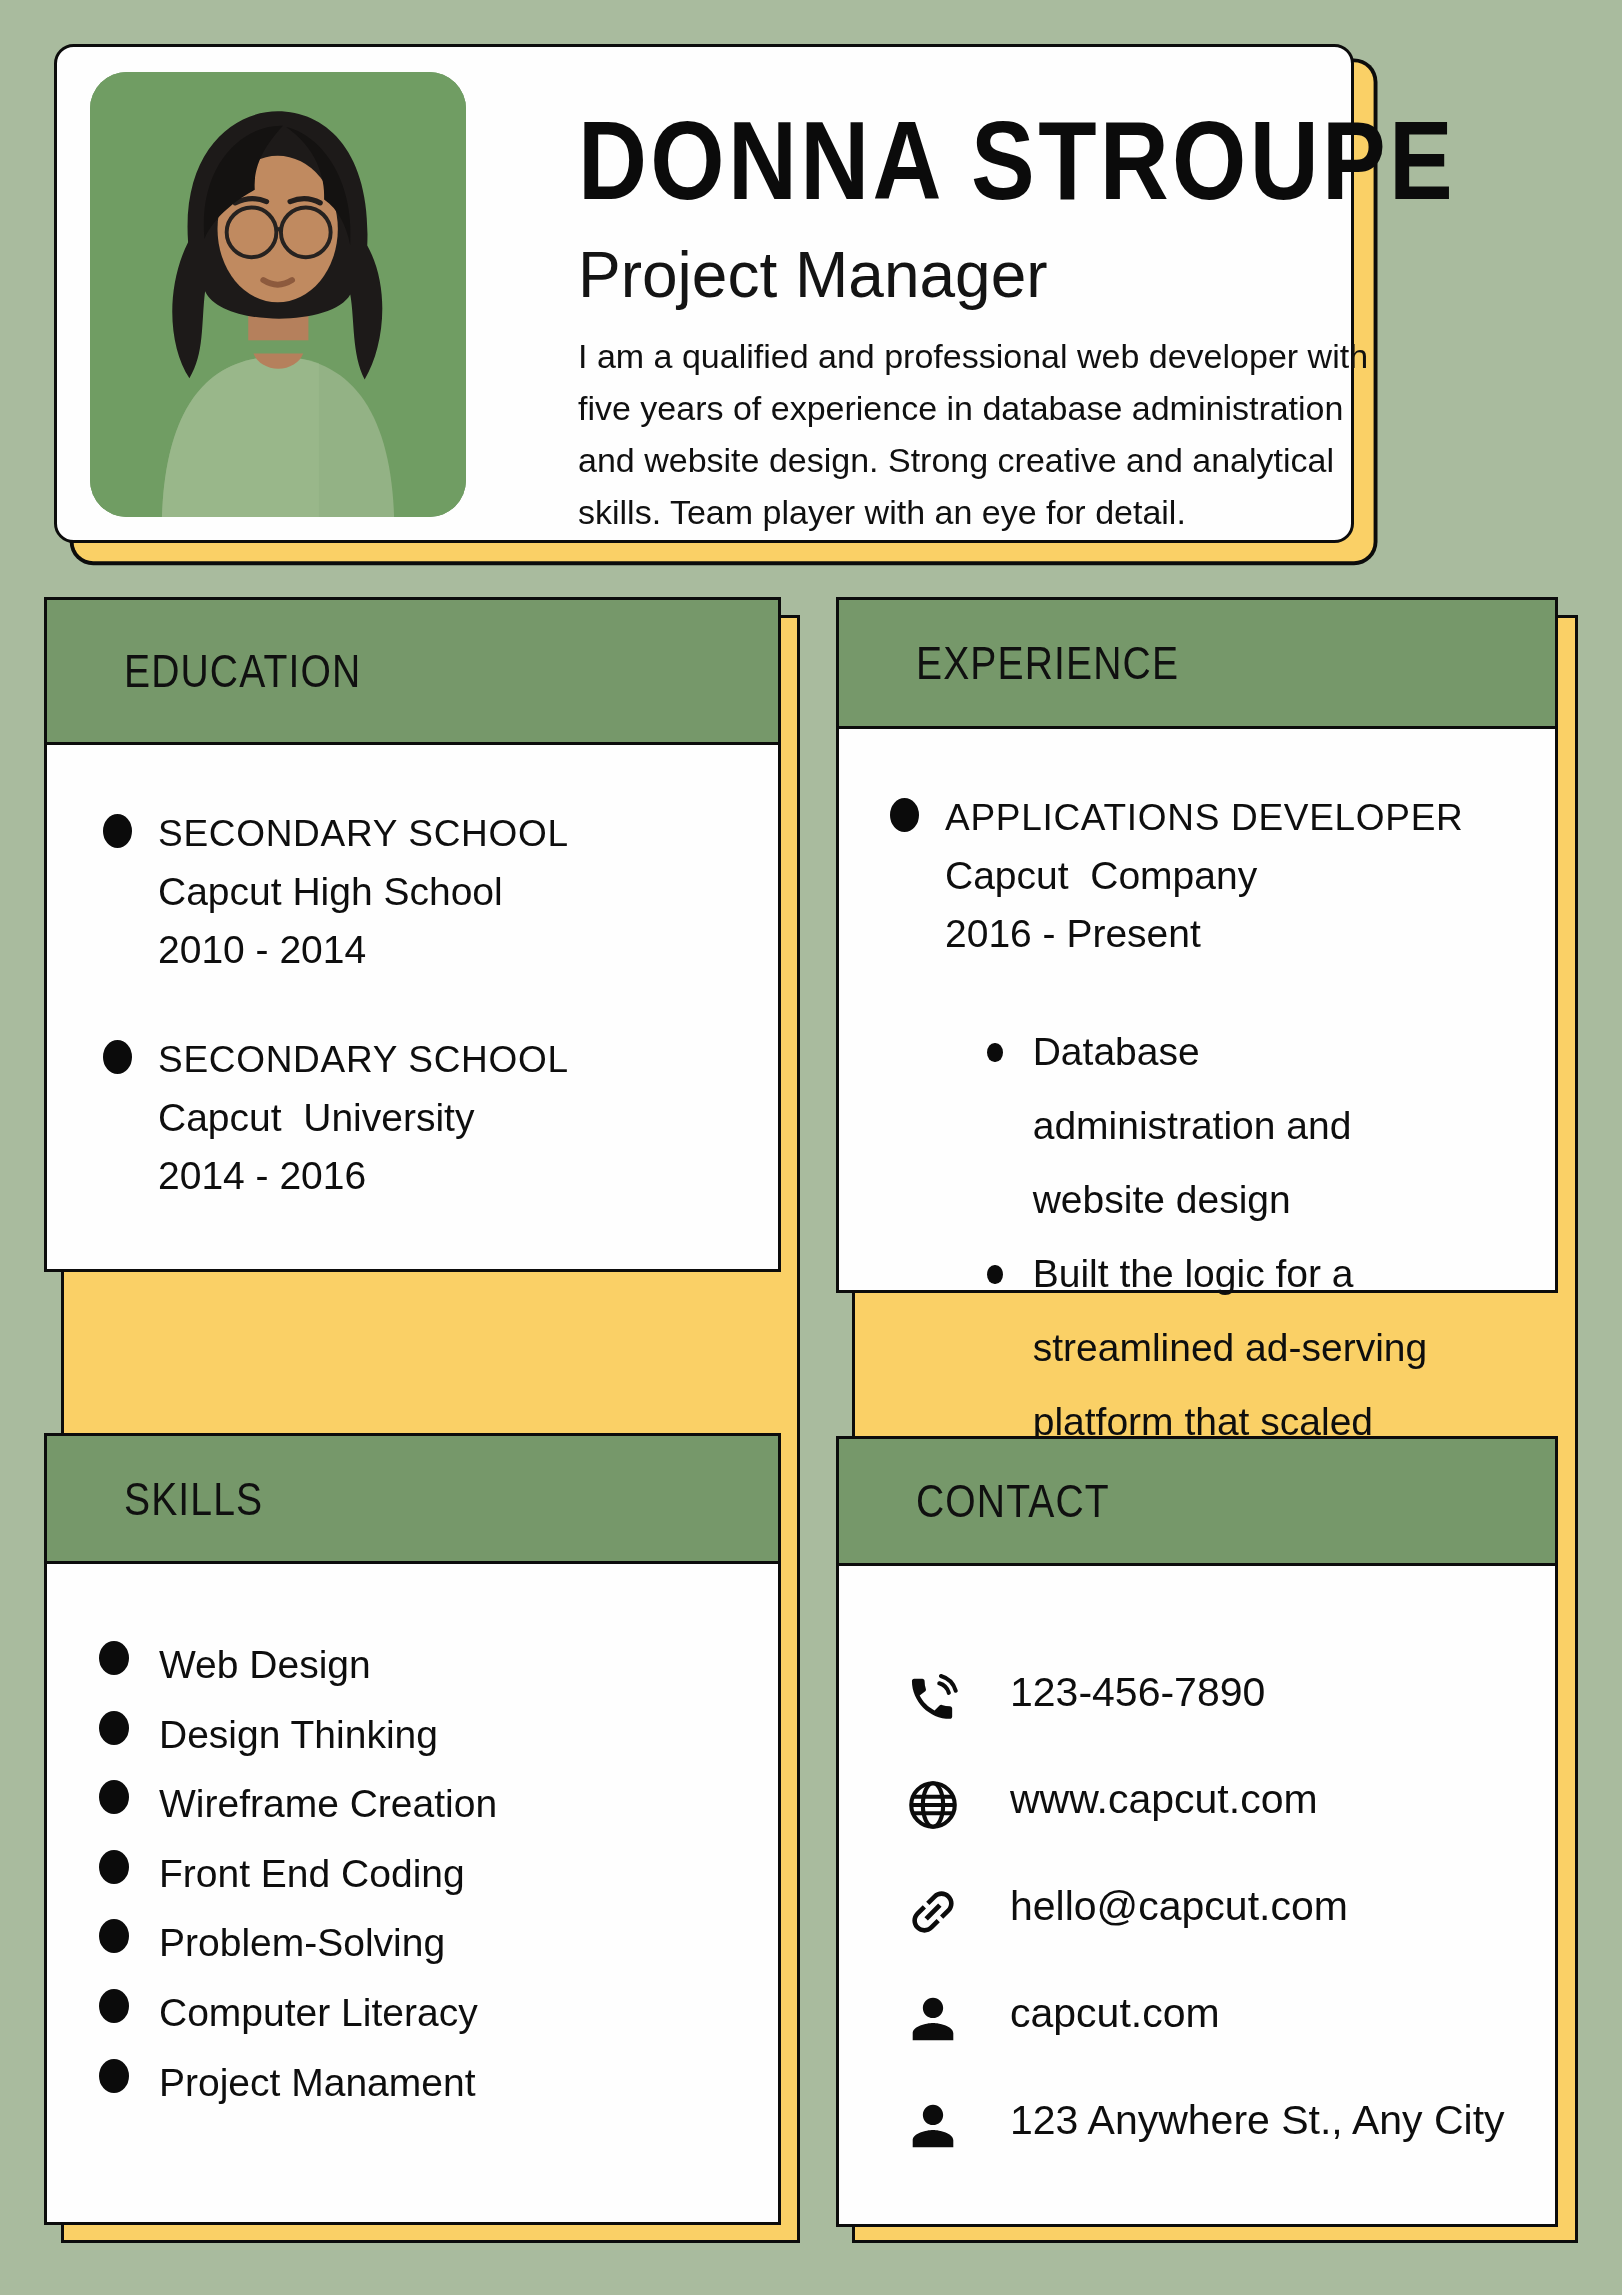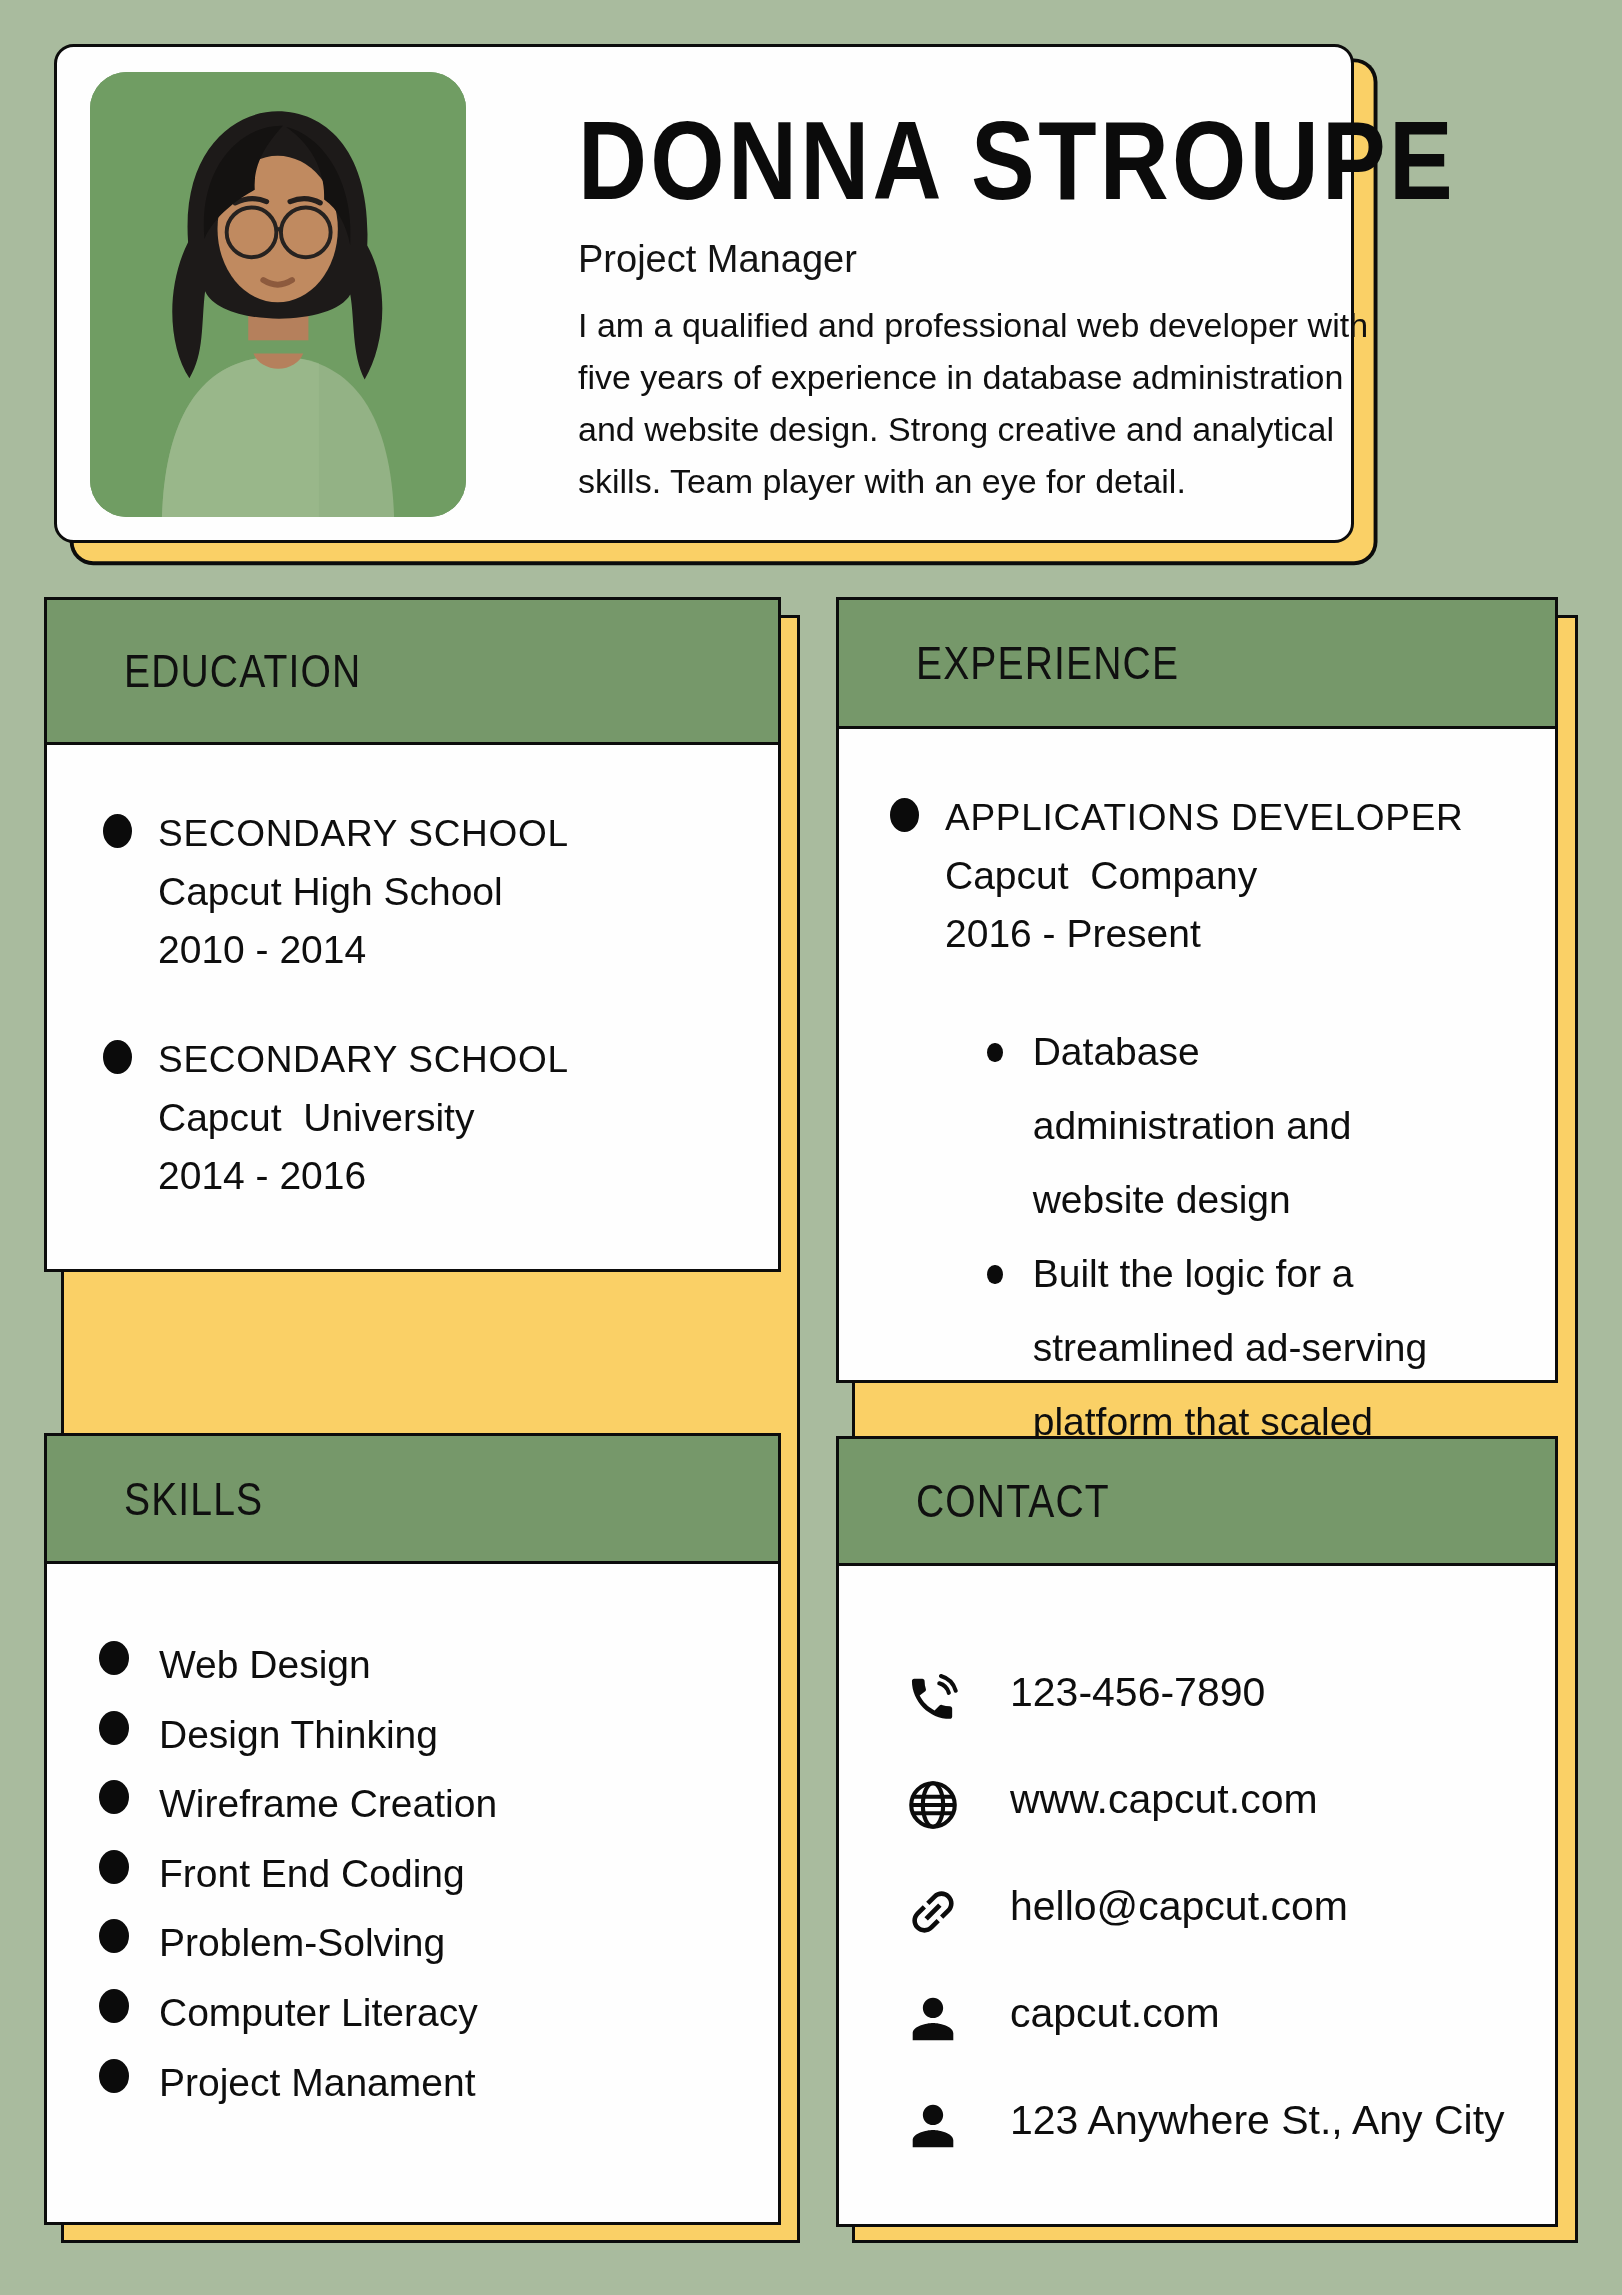--- a/index.html
+++ b/index.html
@@ -21,21 +21,21 @@
     position:absolute; left:33px; top:25px; width:376px; height:445px;
     border-radius:37px; overflow:hidden; background:#6f9b62;
   }
   .photo svg { width:100%; height:100%; display:block; }
   .header-text { position:absolute; left:521px; top:56px; width:962px; }
   .name {
     display:inline-block; font-size:111px; font-weight:bold; line-height:1.05;
     letter-spacing:3.9px; white-space:nowrap;
     transform:scaleX(0.86); transform-origin:left top; color:#0b0b0b;
   }
-  .job-title { margin-top:18.3px; font-size:38px; font-weight:normal; color:#141414; }
+  .job-title { margin-top:18.3px; font-size:64px; font-weight:normal; color:#141414; }
   .summary { margin-top:18.3px; font-size:34px; line-height:52px; color:#101010; }
 
   
   .board { position:absolute; background:#fad066; border:3.9px solid #0c0c0c; }
   .board-left  { left:61px;  top:615px; width:739px; height:1628px; }
   .board-right { left:852px; top:615px; width:726px; height:1628px; }
 
   
   .section-card { position:absolute; }
   .section-header {
@@ -47,21 +47,21 @@
     transform:scaleX(0.85); transform-origin:left center; white-space:nowrap;
   }
   .section-body { background:#fefefe; border:3.9px solid #0c0c0c; border-top:none; }
 
   .edu-card   { left:44px;   top:597px;  width:737px; }
   .edu-card   .section-header { height:148px; }
   .edu-card   .section-body   { height:527px;  padding:60px 34px 0 56px; }
 
   .exp-card   { left:836px; top:597px;  width:722px; }
   .exp-card   .section-header { height:132px; }
-  .exp-card   .section-body   { height:654px;  padding:60px 17px 0 51px; }
+  .exp-card   .section-body   { height:564px;  padding:60px 17px 0 51px; }
 
   .skills-card{ left:44px;   top:1433px; width:737px; }
   .skills-card .section-header { height:131px; }
   .skills-card .section-body   { height:661px; padding:77px 26px 0 52px; }
 
   .contact-card{ left:836px; top:1436px; width:722px; }
   .contact-card .section-header { height:130px; }
   .contact-card .section-body   { height:661px; padding:103px 19.6px 0 65px; }
 
   

